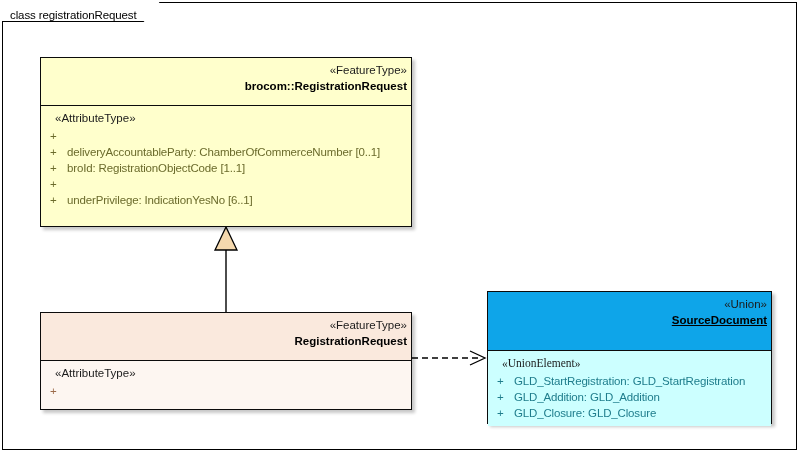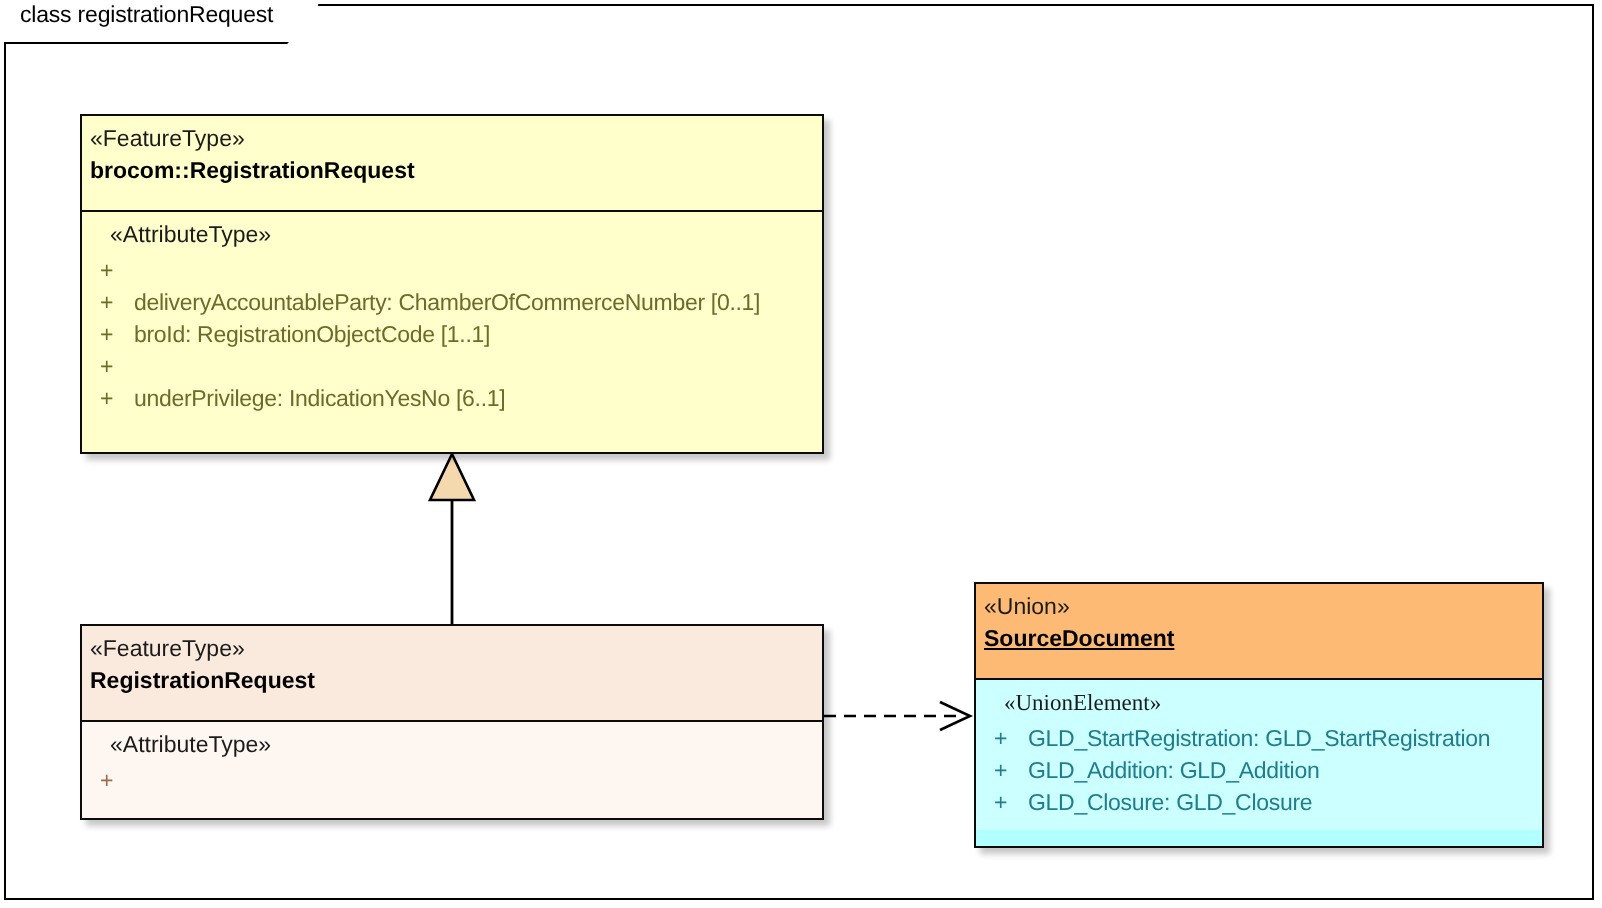--- a/index.html
+++ b/index.html
@@ -28,21 +28,21 @@
   }
 
   
   #frame-tab {
     position: absolute;
     left: 2px;
     top: 2px;
     height: 20px;
     padding: 0 22px 0 8px;
     display: flex;
-    align-items: flex-start;
+    align-items: flex-end;
     background: #ffffff;
     border-right: 1px solid #000000;
     border-bottom: 1px solid #000000;
     box-sizing: border-box;
     -webkit-clip-path: polygon(0 0, 100% 0, calc(100% - 16px) 100%, 0 100%);
     clip-path: polygon(0 0, 100% 0, calc(100% - 16px) 100%, 0 100%);
     z-index: 4;
   }
   #frame-tab-label {
     font-size: 11.5px;
@@ -53,21 +53,21 @@
 
   
   .uml-box {
     position: absolute;
     border: 1px solid #0b0b0b;
     box-sizing: border-box;
     box-shadow: 3px 3px 3px rgba(0,0,0,0.22);
     z-index: 2;
   }
   .uml-header {
-    text-align: left;
+    text-align: right;
     padding: 5px 4px 6px 4px;
     box-sizing: border-box;
   }
   .stereotype {
     font-size: 11.5px;
     color: #1b1b1b;
     line-height: 15px;
     white-space: nowrap;
   }
   .class-title {
@@ -146,21 +146,21 @@
   #box-registrationrequest .attr-text { color: #9c6b4a; }
 
   
   #box-sourcedocument {
     left: 487px;
     top: 291px;
     width: 285px;
     height: 133px;
     background: #b2ffff;
   }
-  #box-sourcedocument .uml-header { background: #fdba74; height: 47px; }
+  #box-sourcedocument .uml-header { background: #0ea5e9; height: 58px; }
   #box-sourcedocument .uml-compartment { background: #ccffff; }
   #box-sourcedocument .attr-vis,
   #box-sourcedocument .attr-text { color: #1f7d8c; }
   #box-sourcedocument .compartment-stereotype { color: #1b1b1b; font-family: Liberation Serif, serif; }
 
   
   #connectors {
     position: absolute;
     left: 0;
     top: 0;

